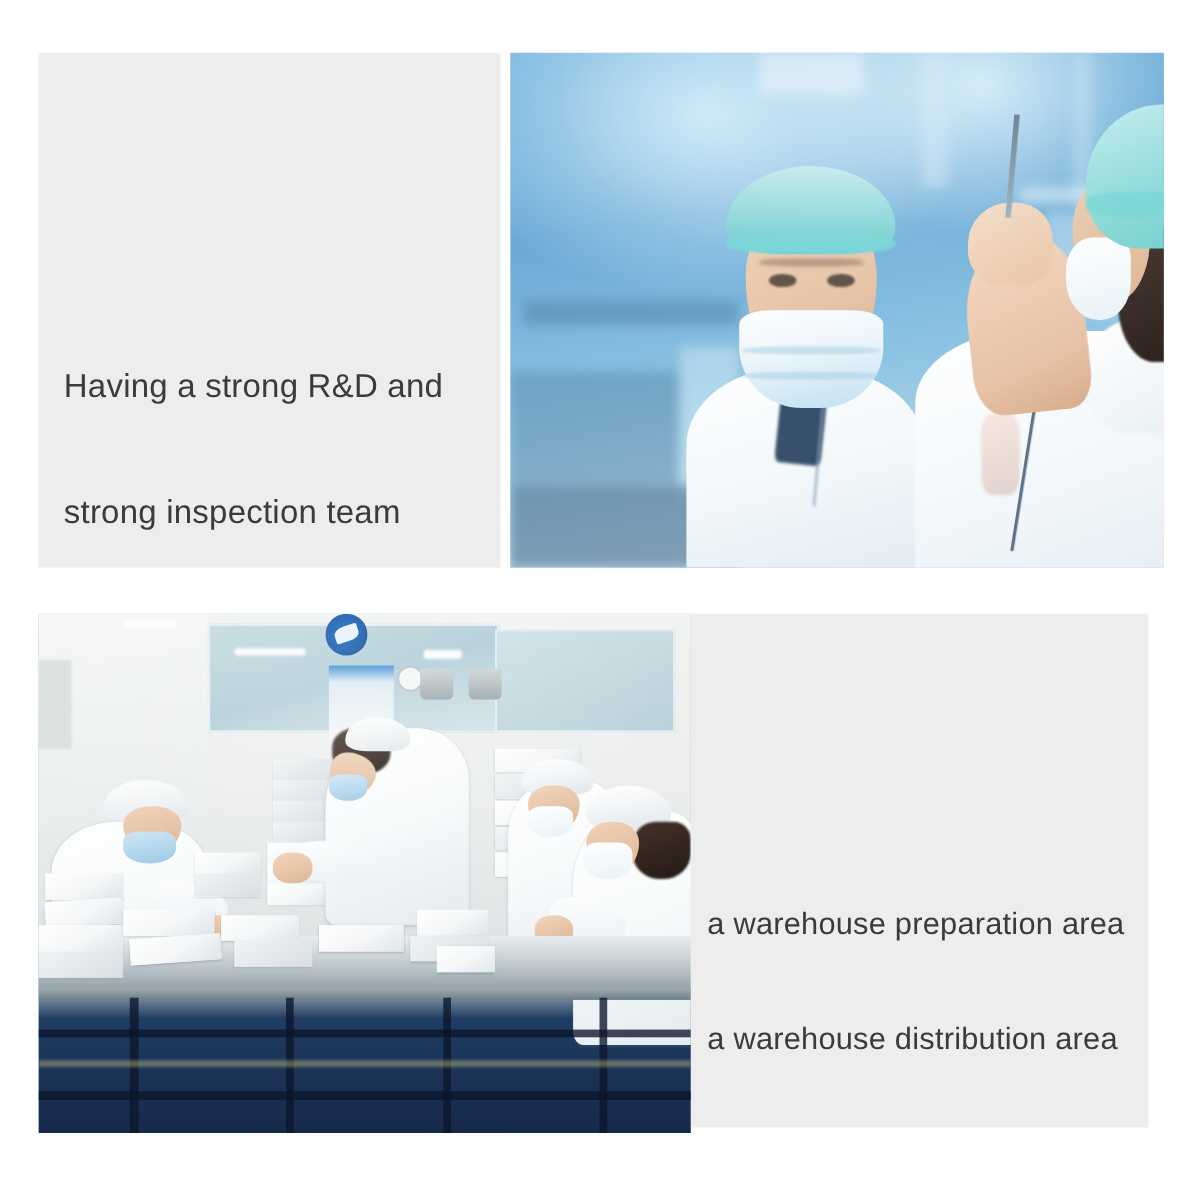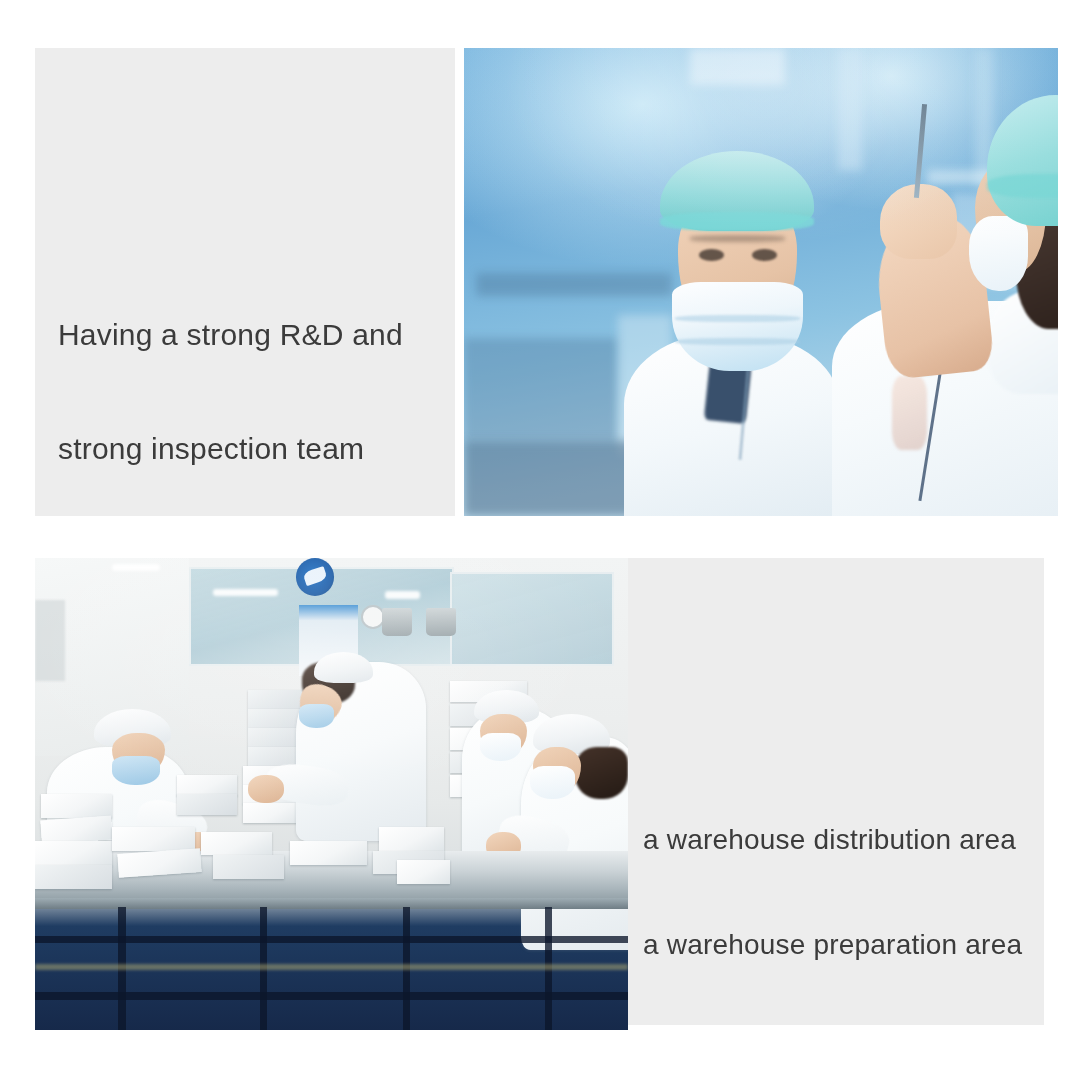--- a/index.html
+++ b/index.html
@@ -39,21 +39,21 @@
     position: absolute;
     color: #3b3b3b;
     font-weight: 300;
     letter-spacing: 0.2px;
     white-space: pre;
   }
   .caption .line { display: block; }
 
   #caption-top {
     left: 58px;
-    top: 240px;
+    top: 257px;
     font-size: 30px;
     line-height: 38px;
   }
   #caption-bottom {
     left: 643px;
     top: 752px;
     font-size: 28px;
     line-height: 35px;
   }
 
@@ -420,22 +420,22 @@
     <div id="lab-c-mask"></div>
     <div id="lab-c-cap"></div>
     <div id="lab-c-cap-ruffle"></div>
 
     <div class="haze"></div>
   </div>
 
   <div class="panel" id="panel-bottom" style="left:628px; top:558px; width:416px; height:467px;"></div>
 
   <div class="caption" id="caption-bottom">
+    <span class="line">a warehouse preparation area</span>
     <span class="line">a warehouse distribution area</span>
-    <span class="line">a warehouse preparation area</span>
   </div>
 
   <div class="photo" id="photo-warehouse">
     <div class="room"></div>
 
     <div id="wh-wallpanel"></div>
     <div id="wh-wallpanel-frame"></div>
     <div id="wh-glass"></div>
     <div id="wh-glass2"></div>
     <div id="wh-lamp2"></div>

